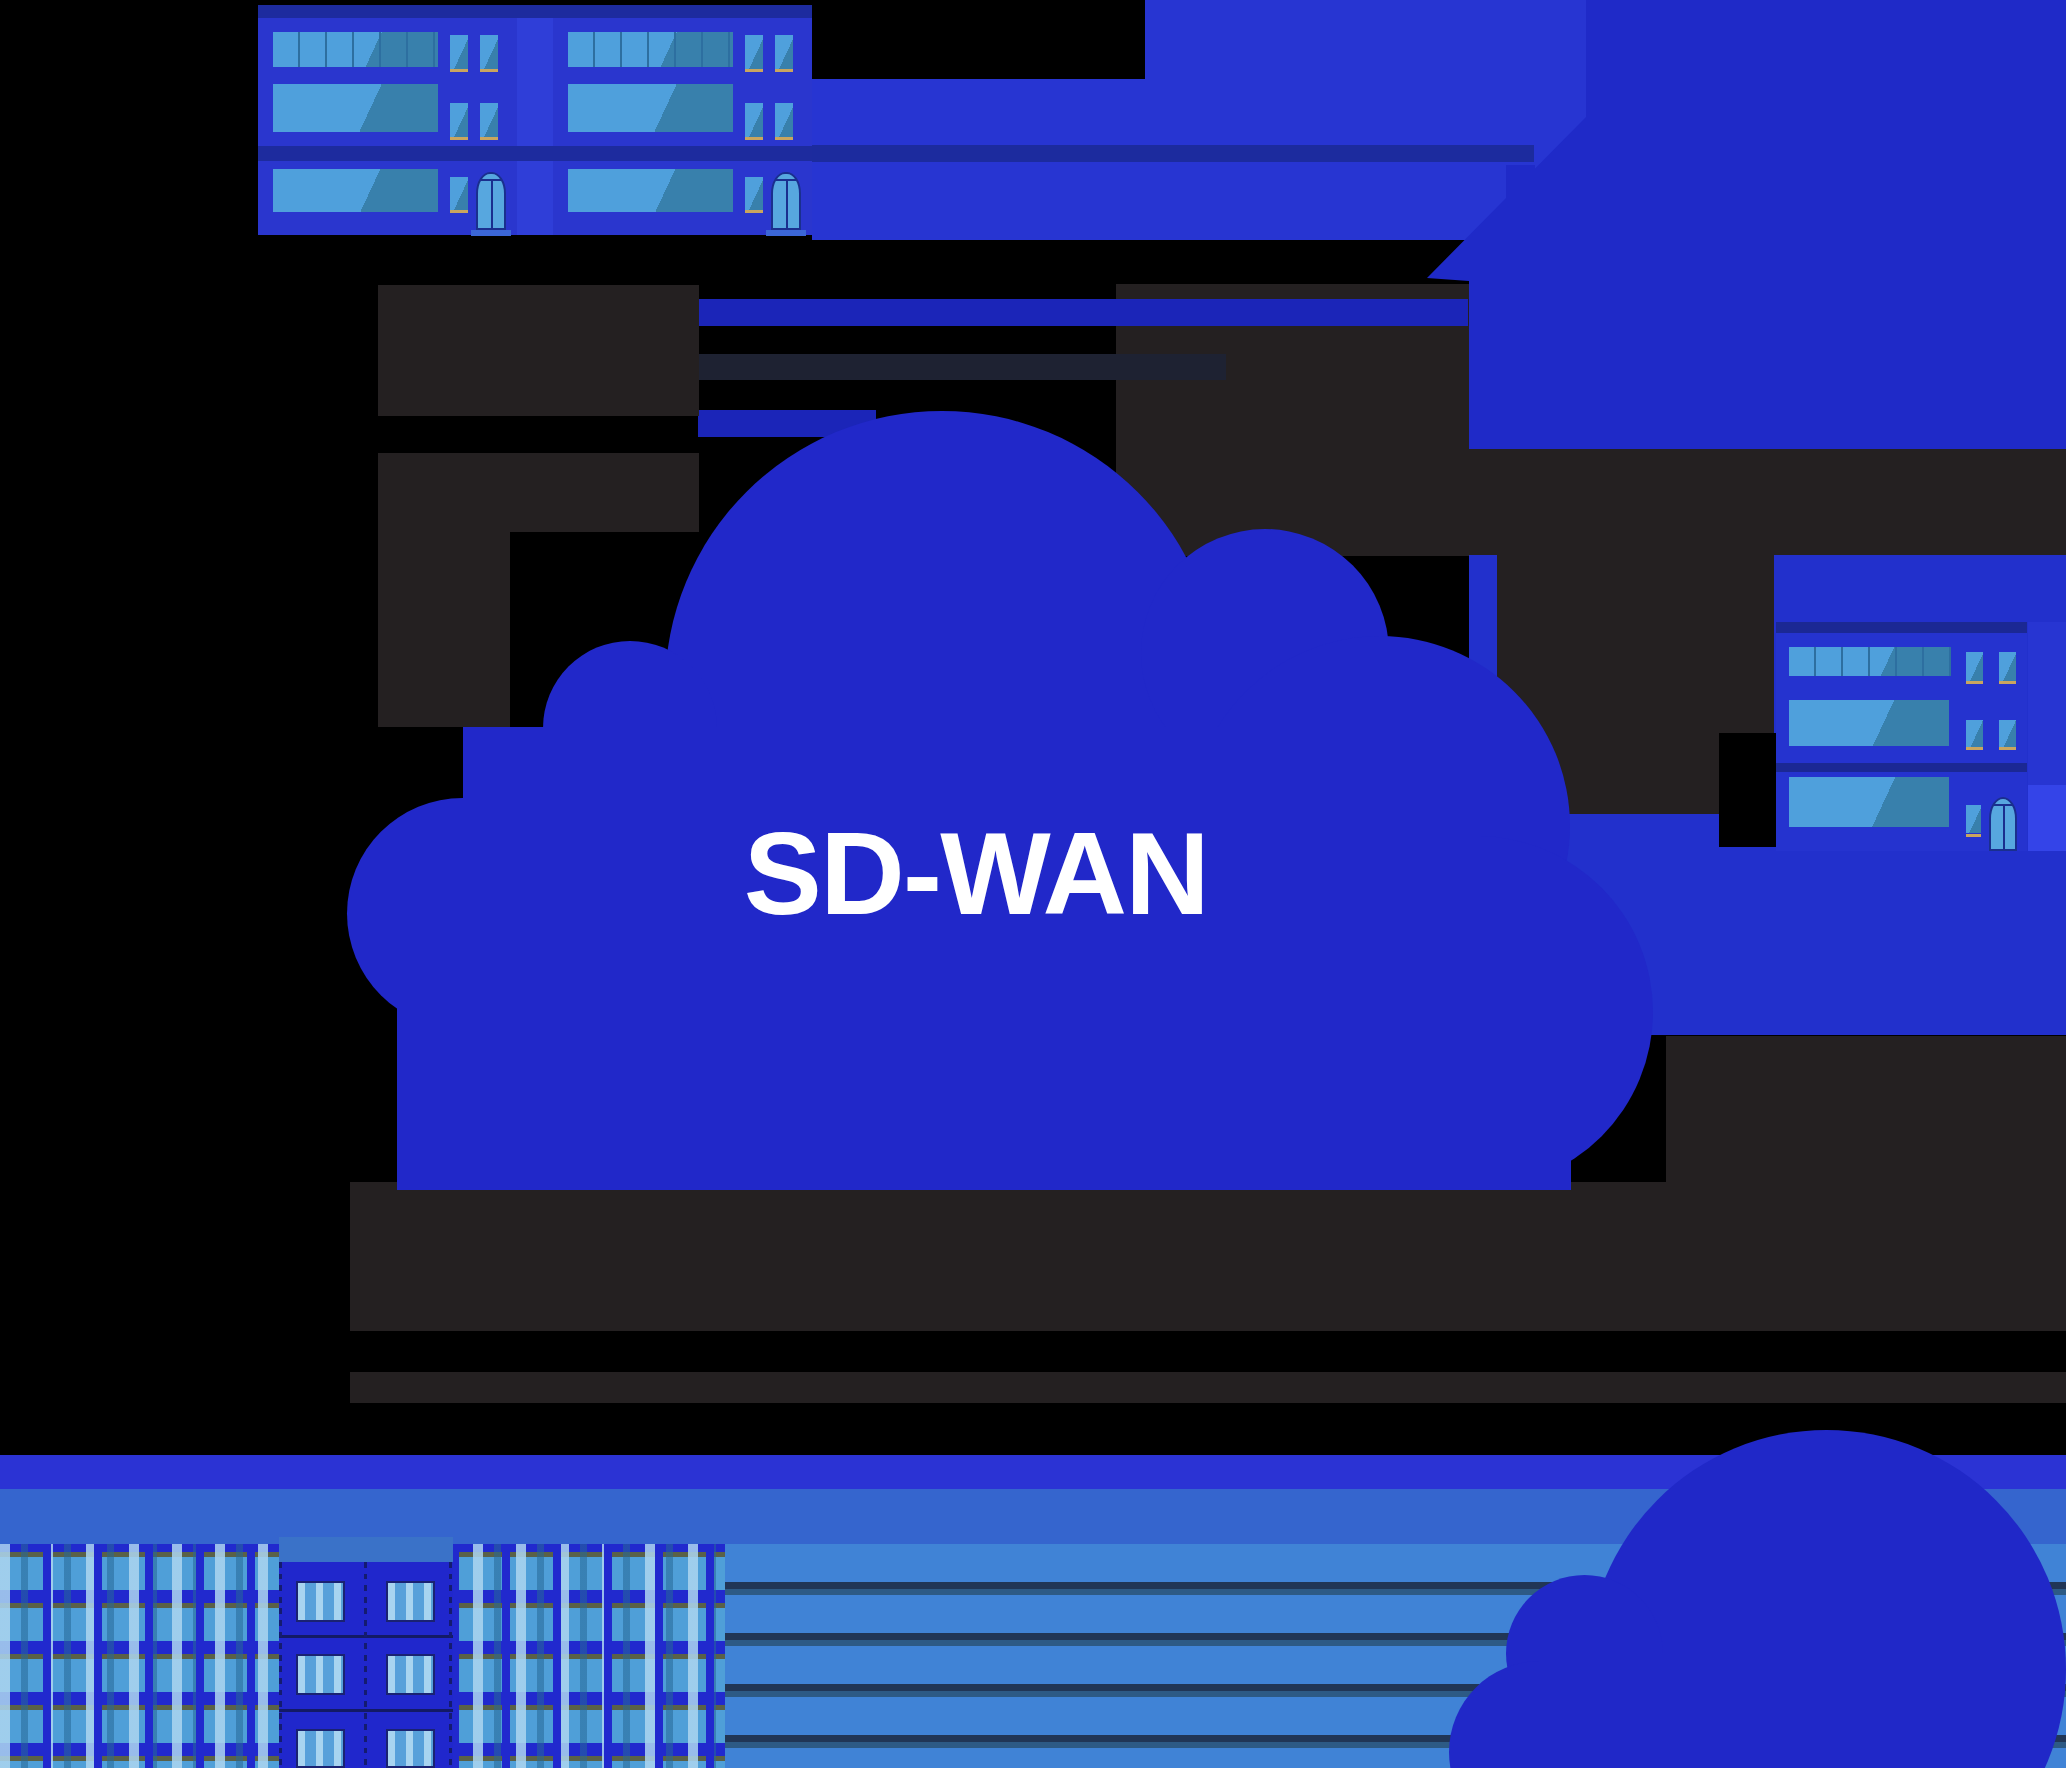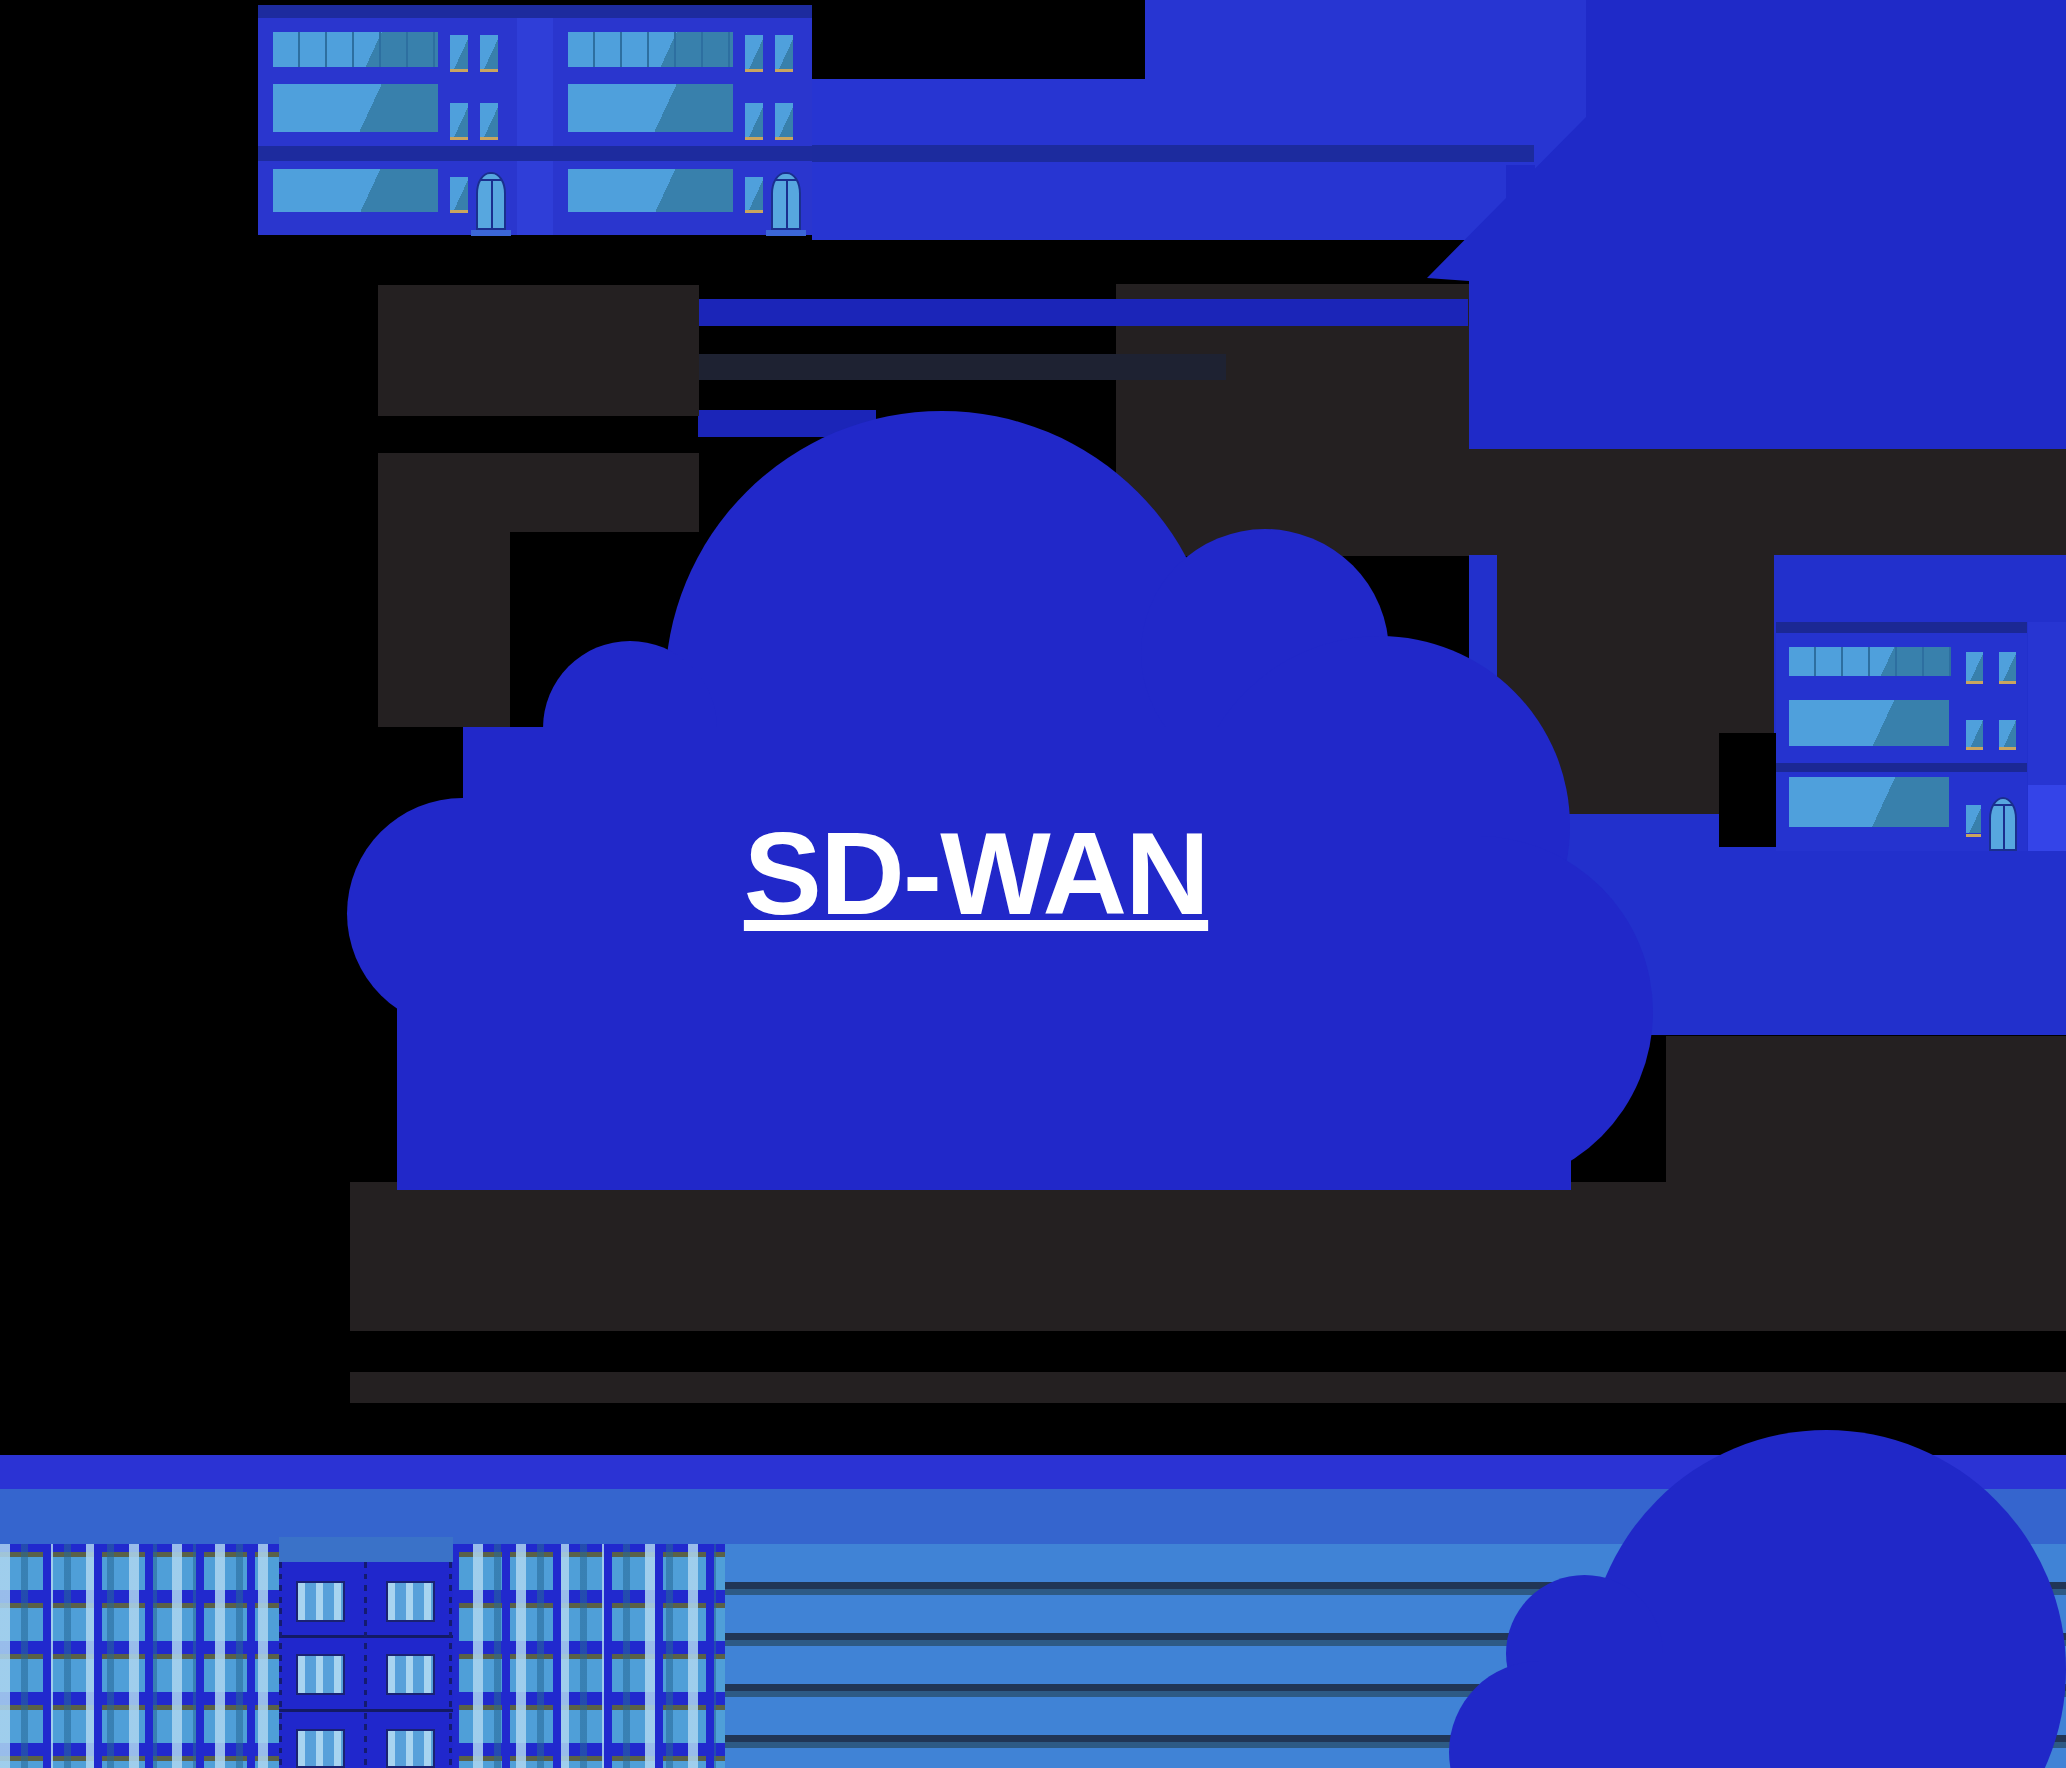--- a/index.html
+++ b/index.html
@@ -39,21 +39,21 @@
       repeating-linear-gradient(90deg,rgba(173,214,240,.85) 0 10px,rgba(79,160,220,0) 10px 21.5px,
           rgba(38,104,150,.55) 21.5px 28px,rgba(79,160,220,0) 28px 43px),
       repeating-linear-gradient(180deg,#2129CE 0 8.3px,#5A6148 8.3px 13.2px,#4F9FD8 13.2px 46px,#2129CE 46px 51px);}
   .annex{background:repeating-linear-gradient(180deg,#4083D6 0 38px,#213656 38px 45px,#2D5A85 45px 51px);}
   .twin{position:absolute;background:
       repeating-linear-gradient(90deg,#A8D4F0 0 7.4px,#57A0DA 7.4px 18px);
       border:2.5px solid #1A2272;box-sizing:border-box;}
   .seam{position:absolute;width:3.3px;background:repeating-linear-gradient(180deg,#141B70 0 5.8px,rgba(0,0,0,0) 5.8px 11.6px);}
 
   .label{position:absolute;color:#FFFFFF;font-weight:800;font-size:117px;
-         letter-spacing:-1.7px;white-space:nowrap;transform:translateX(-50%);text-decoration:underline;}
+         letter-spacing:-1.7px;white-space:nowrap;transform:translateX(-50%);}
 </style>
 </head>
 <body>
 
 <div class="stage">
 
   <div class="abs sky-light" style="left:1145px;top:0;width:922px;height:240px;"></div>
   <div class="abs sky-light" style="left:812px;top:79px;width:333px;height:161px;"></div>
   <div class="abs" style="left:1629px;top:0;width:374px;height:20px;background:#1B2AA0;"></div>
   <div class="abs sky-dark" style="left:1427px;top:0;width:640px;height:449px;

